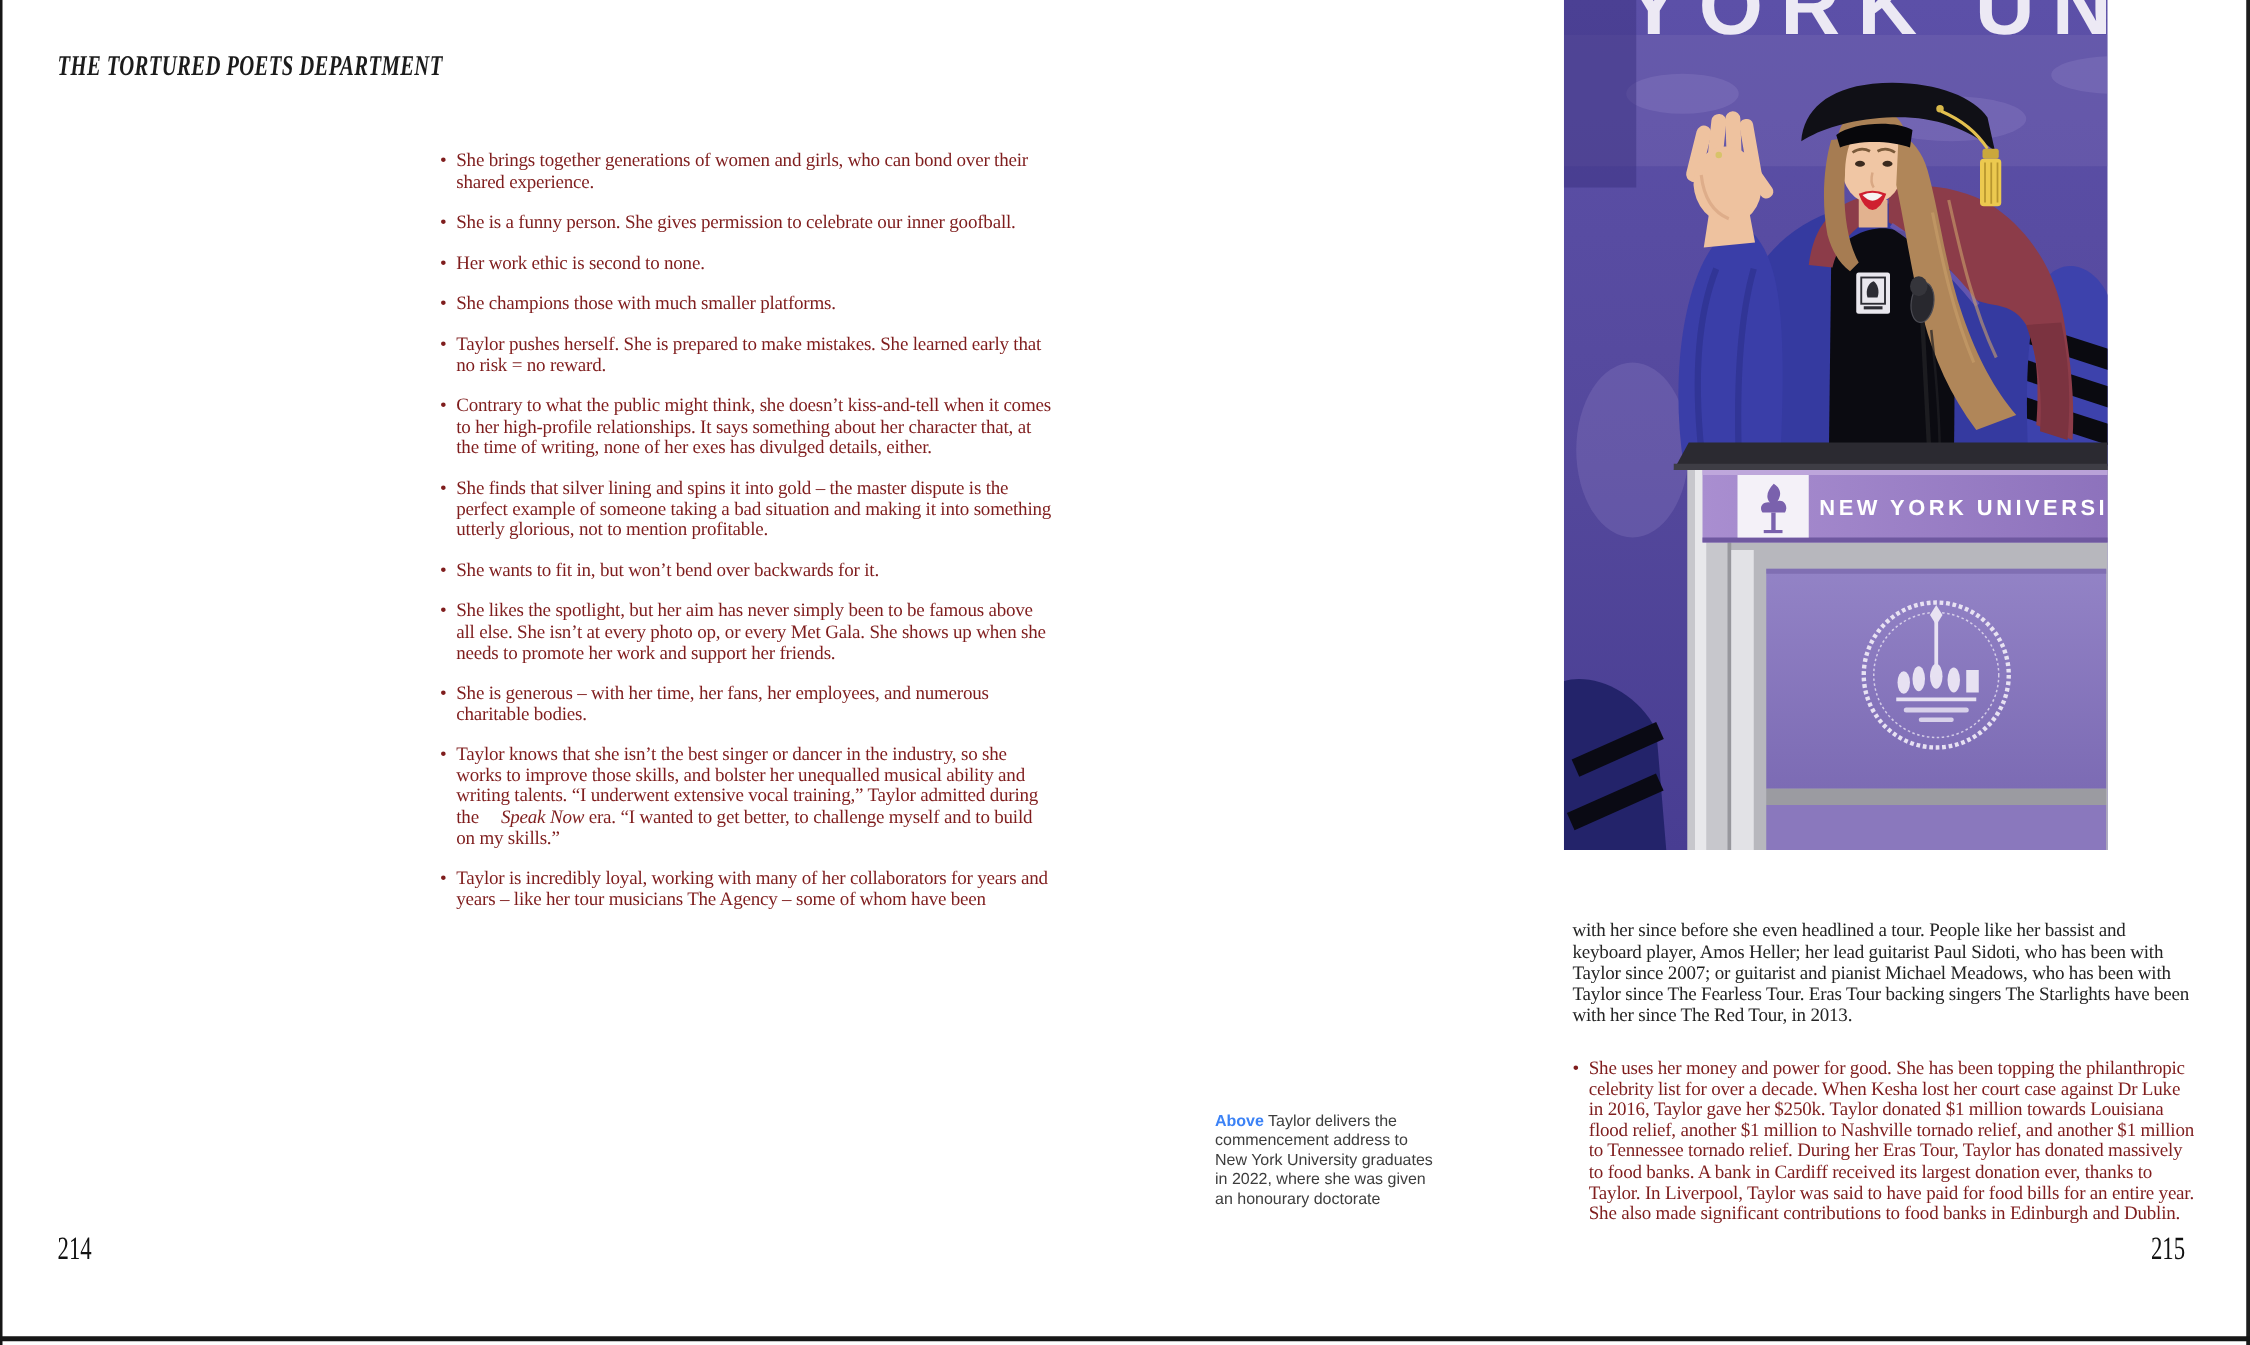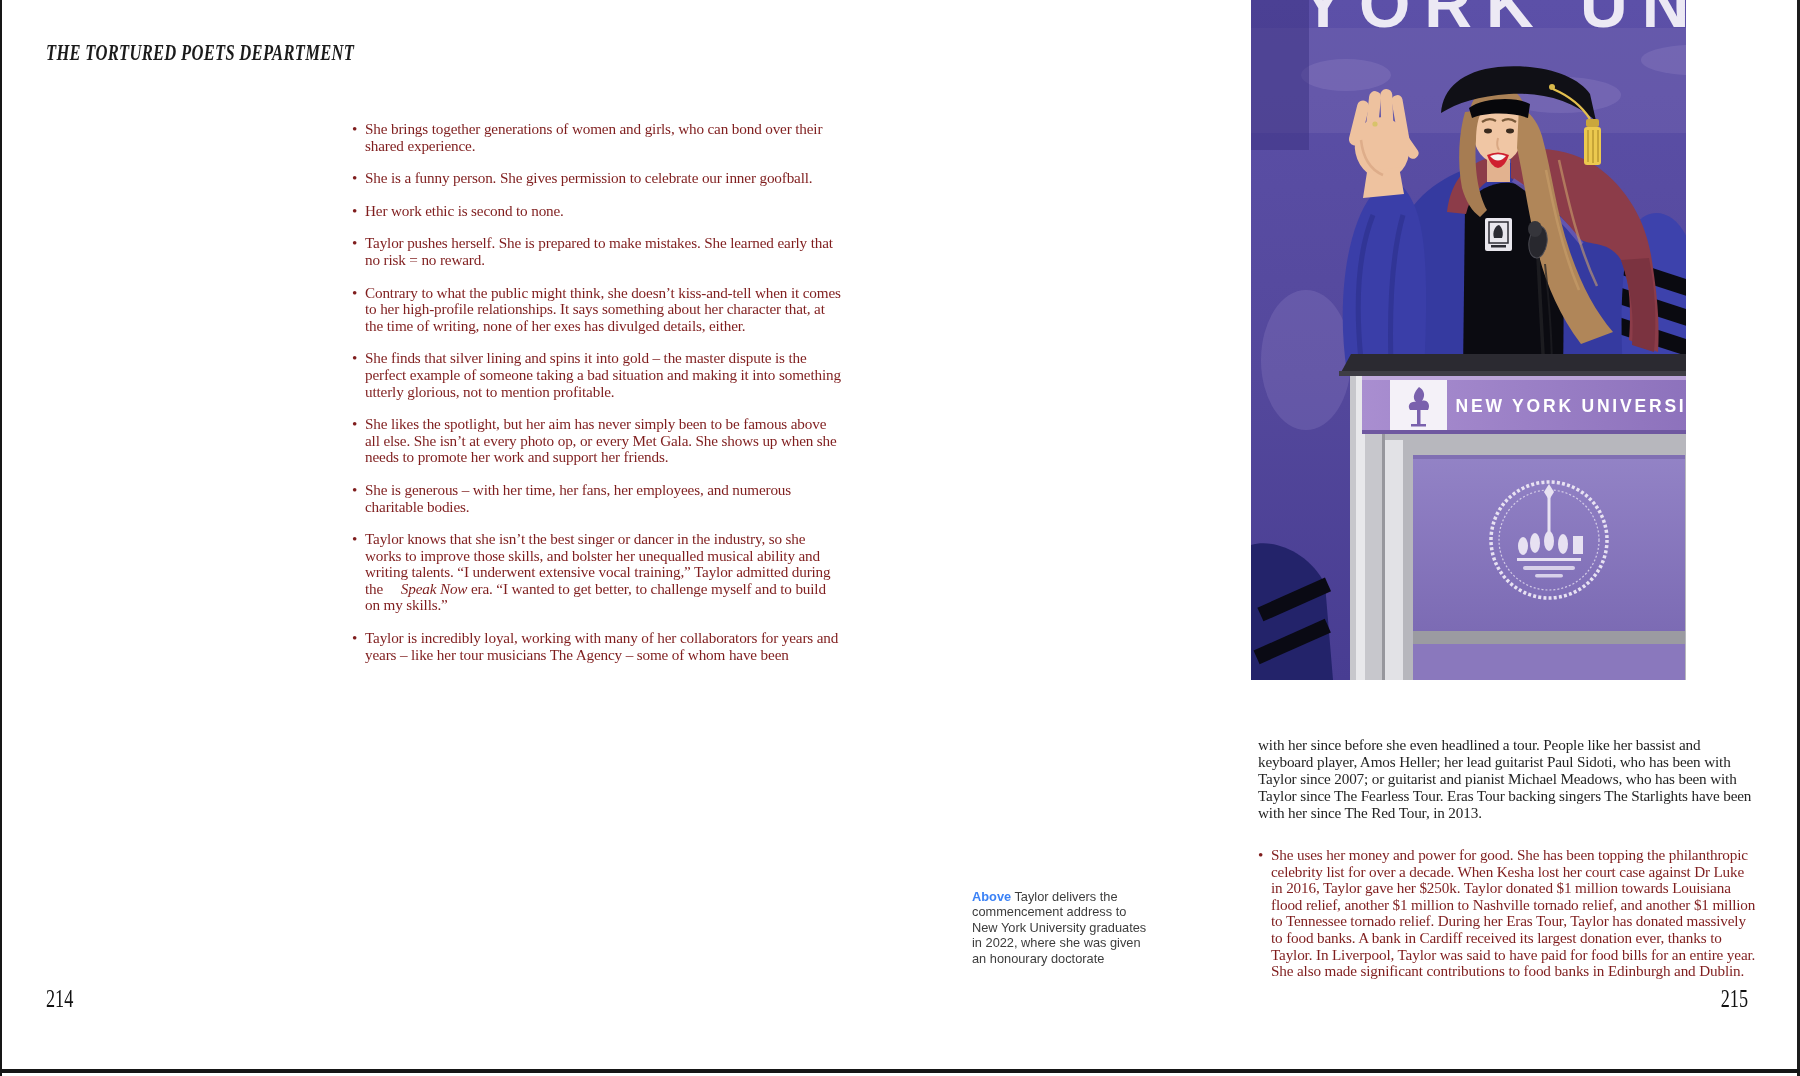--- a/index.html
+++ b/index.html
@@ -61,23 +61,25 @@
   <div class="edge edge-left"></div>
   <div class="edge edge-right"></div>
   <div class="edge edge-bottom"></div>
 
   <div class="running-header">THE TORTURED POETS DEPARTMENT</div>
 
   <ul class="bullets bullets-left">
     <li><span>She brings together generations of women and girls, who can bond over their shared experience.</span><em></em><span></span></li>
     <li><span>She is a funny person. She gives permission to celebrate our inner goofball.</span><em></em><span></span></li>
     <li><span>Her work ethic is second to none.</span><em></em><span></span></li>
+    <li><span>She champions those with much smaller platforms.</span><em></em><span></span></li>
     <li><span>Taylor pushes herself. She is prepared to make mistakes. She learned early that no risk = no reward.</span><em></em><span></span></li>
     <li><span>Contrary to what the public might think, she doesn’t kiss-and-tell when it comes to her high-profile relationships. It says something about her character that, at the time of writing, none of her exes has divulged details, either.</span><em></em><span></span></li>
     <li><span>She finds that silver lining and spins it into gold – the master dispute is the perfect example of someone taking a bad situation and making it into something utterly glorious, not to mention profitable.</span><em></em><span></span></li>
+    <li><span>She wants to fit in, but won’t bend over backwards for it.</span><em></em><span></span></li>
     <li><span>She likes the spotlight, but her aim has never simply been to be famous above all else. She isn’t at every photo op, or every Met Gala. She shows up when she needs to promote her work and support her friends.</span><em></em><span></span></li>
     <li><span>She is generous – with her time, her fans, her employees, and numerous charitable bodies.</span><em></em><span></span></li>
     <li><span>Taylor knows that she isn’t the best singer or dancer in the industry, so she works to improve those skills, and bolster her unequalled musical ability and writing talents. “I underwent extensive vocal training,” Taylor admitted during the </span><em>Speak Now</em><span> era. “I wanted to get better, to challenge myself and to build on my skills.”</span></li>
     <li><span>Taylor is incredibly loyal, working with many of her collaborators for years and years – like her tour musicians The Agency – some of whom have been</span><em></em><span></span></li>
   </ul>
 
   <div class="caption">
     <b>Above</b><span> Taylor delivers the commencement address to New York University graduates in 2022, where she was given an honourary doctorate</span>
   </div>
 

